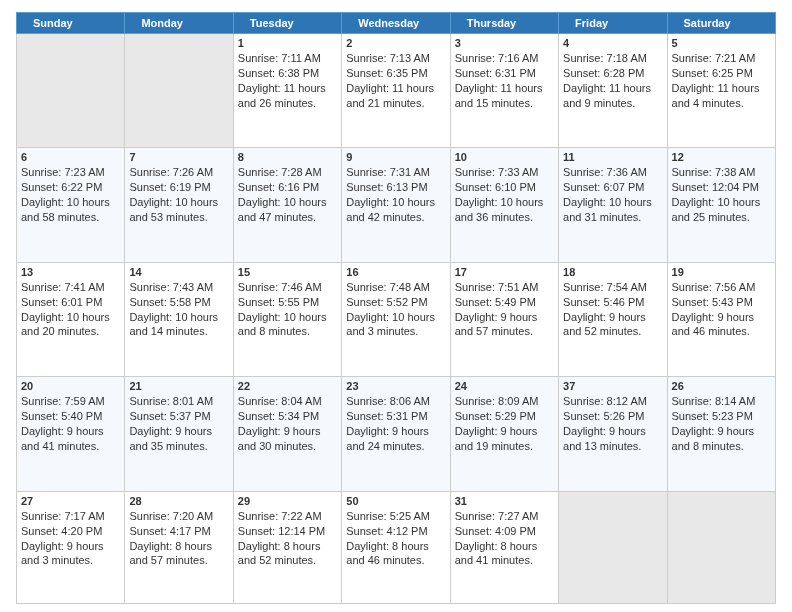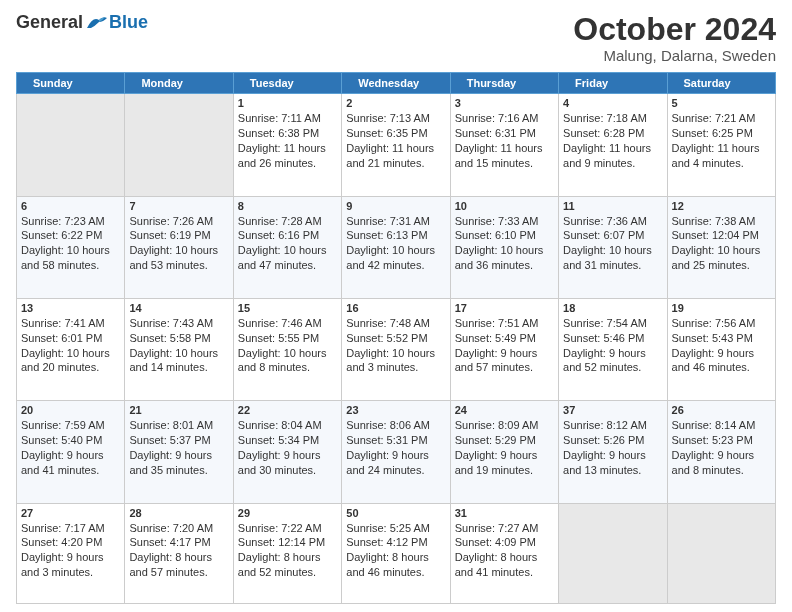--- a/index.html
+++ b/index.html
@@ -105,36 +105,20 @@
       background-color: #e8e8e8 !important;
     }
     .last-row td {
       height: 76px;
     }
   </style>
 </head>
 <body>
 
 <div class="page">
-  <div class="header">
-    <div class="logo">
-      <div class="logo-text">
-        <span class="logo-general">General</span>
-        <svg class="logo-bird" viewBox="0 0 24 18">
-          <path d="M2,14 Q8,2 14,6 Q18,2 22,4 Q18,8 14,8 Q10,12 6,14 Z" fill="#1a6faf"></path>
-          <path d="M14,6 Q16,4 20,3 Q17,7 14,8 Z" fill="#4da0d0"></path>
-        </svg>
-        <span class="logo-blue">Blue</span>
-      </div>
-    </div>
-    <div class="title-block">
-      <div class="month-title">October 2024</div>
-      <div class="location-title">Malung, Dalarna, Sweden</div>
-    </div>
-  </div>
 
   <table class="calendar">
     <thead>
       <tr>
       <th>Sunday</th>
           <th>Monday</th>
           <th>Tuesday</th>
           <th>Wednesday</th>
           <th>Thursday</th>
           <th>Friday</th>

